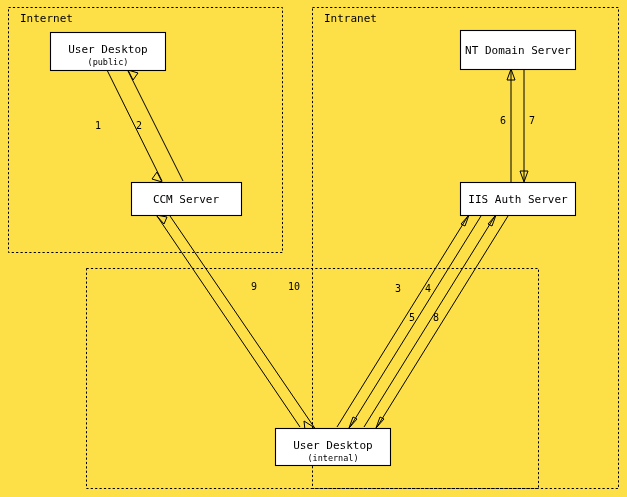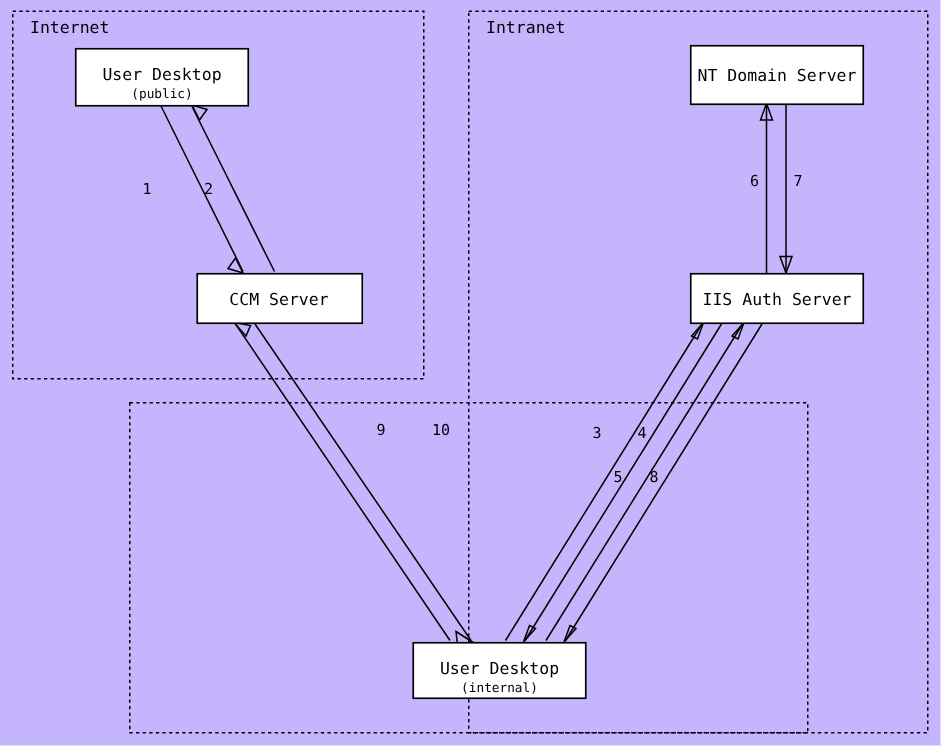--- a/index.html
+++ b/index.html
@@ -1,19 +1,19 @@
 <!DOCTYPE html>
 <html><head>
 <meta charset="utf-8">
 <style>
   html,body{margin:0;padding:0;background:#ffffff;}
   #stage{
     position:relative;
     width:627px;height:497px;
-    background:#c4b5fd;
+    background:#fde047;
     font-family:"DejaVu Sans Mono","Liberation Mono",monospace;
     overflow:hidden;
   }
   svg#diagram{position:absolute;left:0;top:0;width:627px;height:497px;display:block;}
   .zone-label{
     font-family:"DejaVu Sans Mono","Liberation Mono",monospace;
     font-size:11px;
     fill:#000000;
   }
   .node-title{

